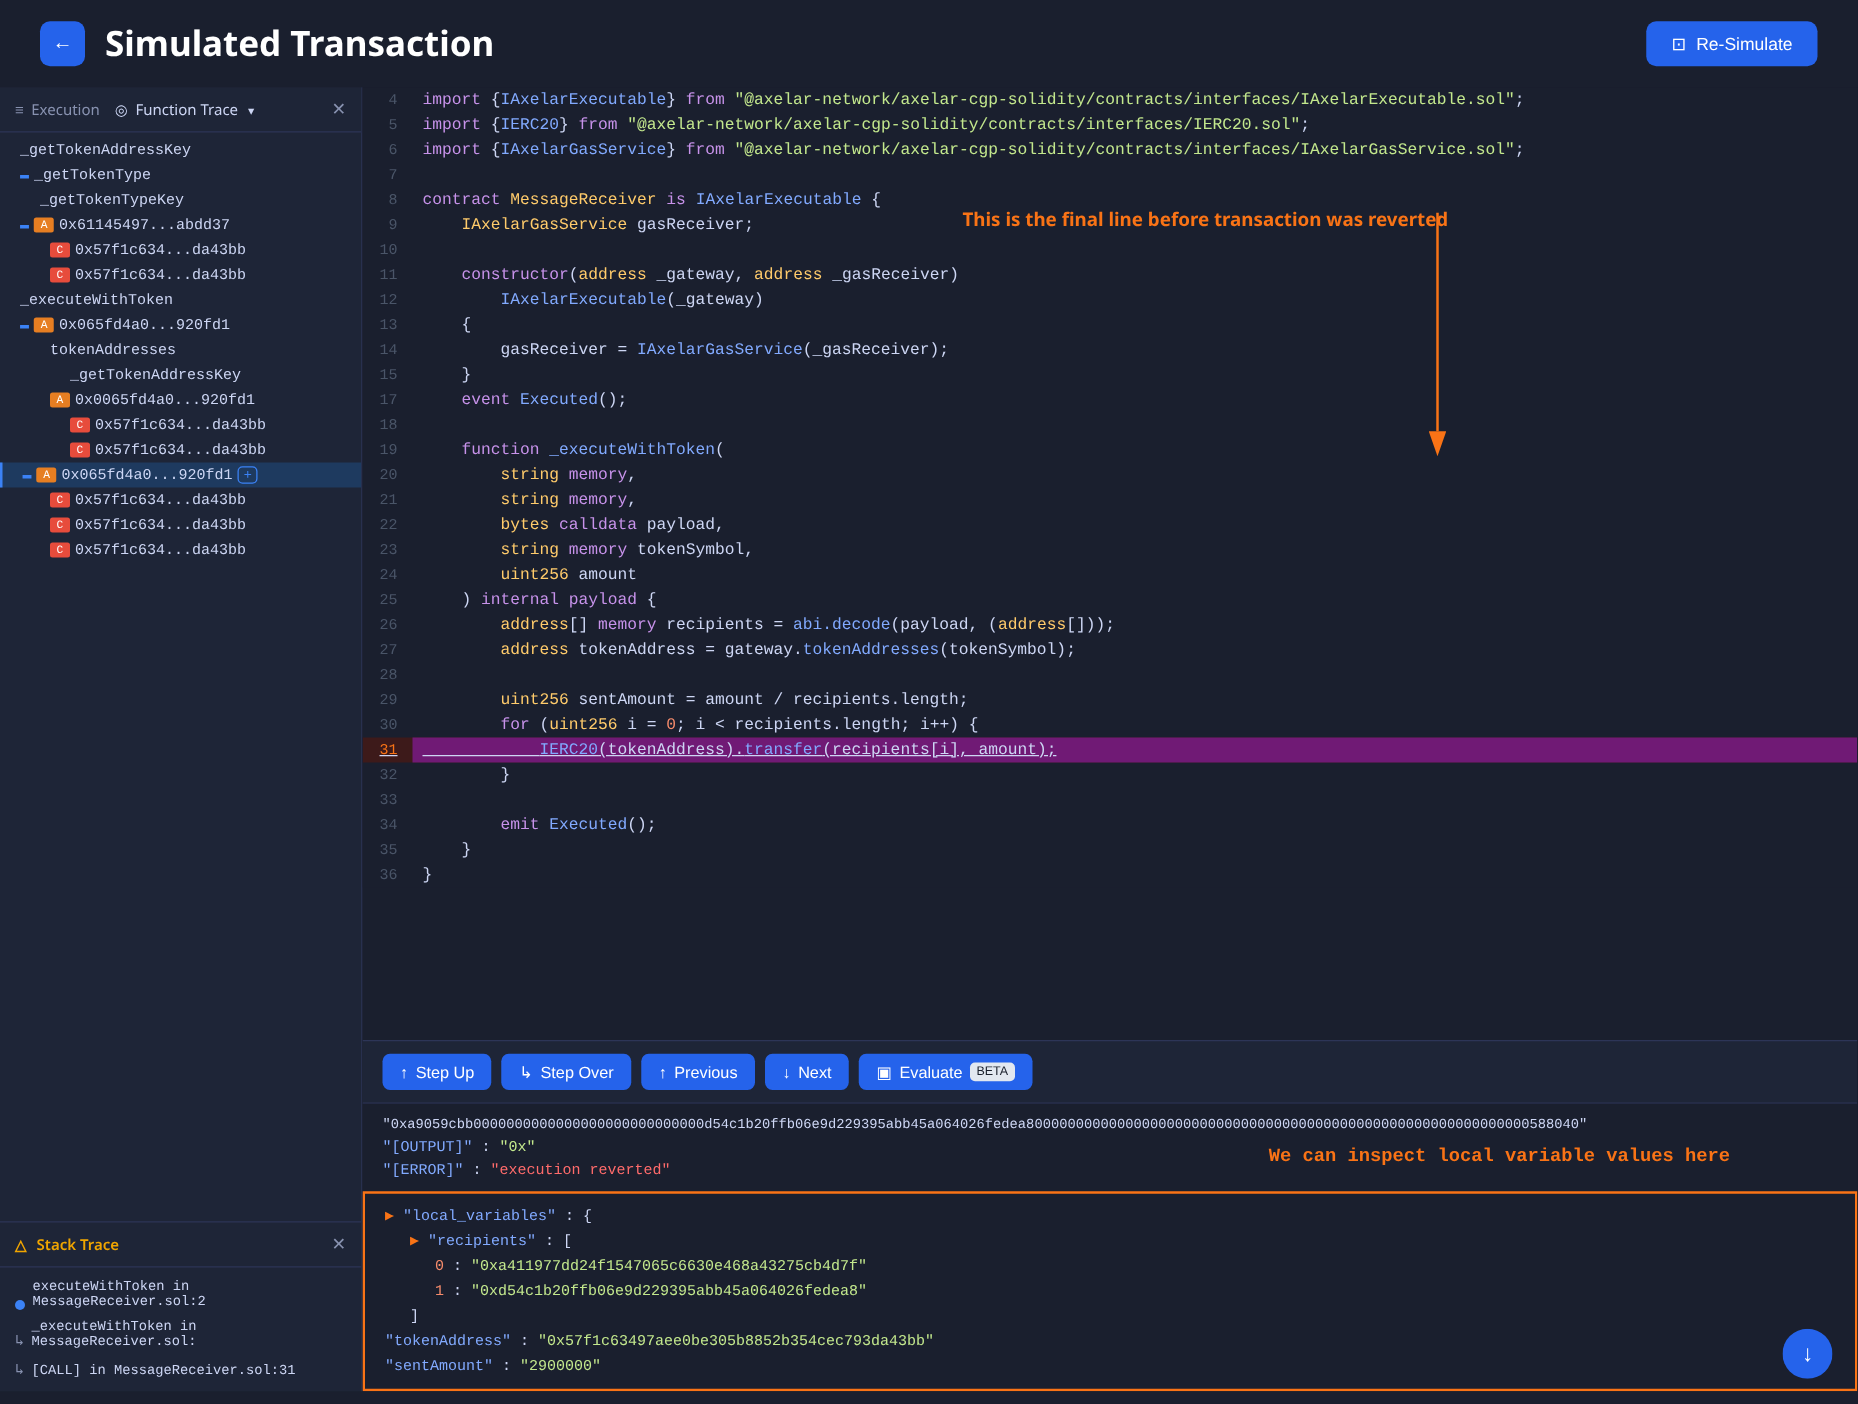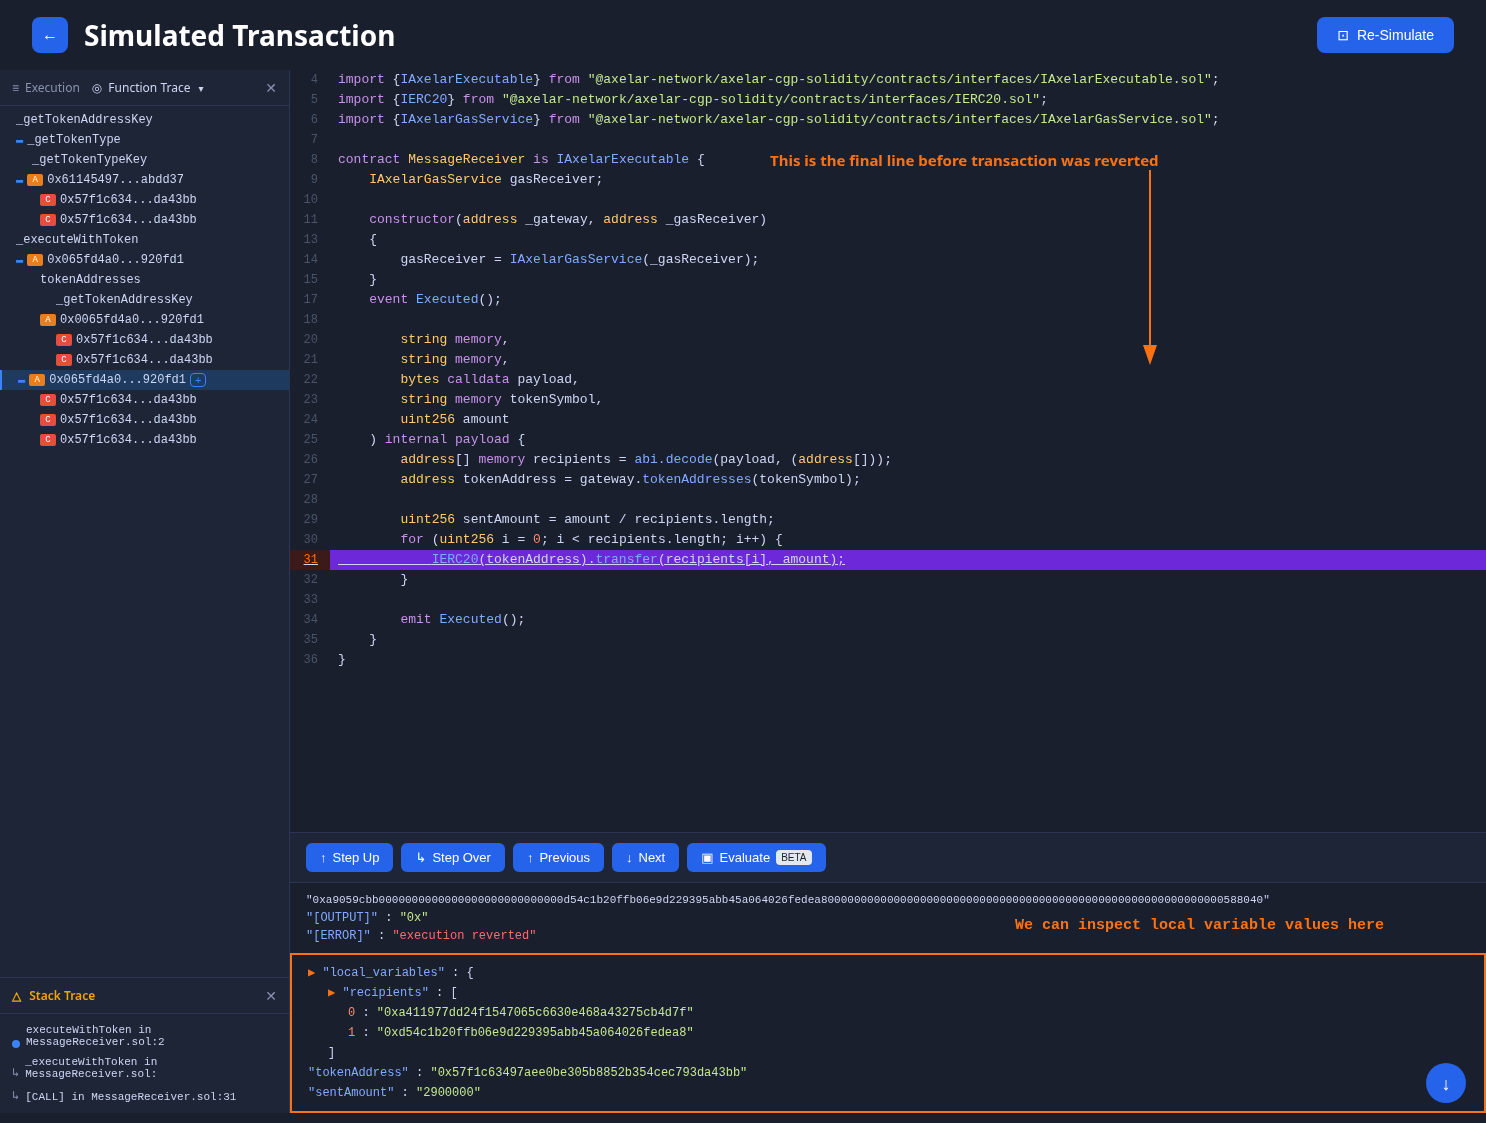--- a/index.html
+++ b/index.html
@@ -481,21 +481,21 @@
           <span>[CALL] in MessageReceiver.sol:31</span>
         </div>
       </div>
     </div>
   </div>
 
   <div class="code-panel">
 
     <div class="code-area" style="position:relative;">
 
-      <div style="position:absolute;top:80px;left:480px;color:#f97316;font-size:15px;font-weight:700;z-index:10;pointer-events:none;">This is the final line before transaction was reverted</div>
+      <div style="position:absolute;top:96px;left:480px;color:#f97316;font-size:15px;font-weight:700;z-index:10;pointer-events:none;">This is the final line before transaction was reverted</div>
 
       <svg style="position:absolute;top:100px;left:830px;z-index:10;pointer-events:none;" width="60" height="200">
         <defs>
           <marker id="arrowhead" markerWidth="10" markerHeight="7" refX="0" refY="3.5" orient="auto">
             <polygon points="0 0, 10 3.5, 0 7" fill="#f97316"></polygon>
           </marker>
         </defs>
         <line x1="30" y1="0" x2="30" y2="175" stroke="#f97316" stroke-width="2" marker-end="url(#arrowhead)"></line>
       </svg>
 
@@ -534,20 +534,24 @@
         <div class="code-line">
           <span class="line-number">10</span>
           <span class="line-content"> </span>
         </div>
 
         <div class="code-line">
           <span class="line-number">11</span>
           <span class="line-content">    <span class="kw">constructor</span>(<span class="type">address</span> _gateway, <span class="type">address</span> _gasReceiver)</span>
         </div>
 
+        <div class="code-line">
+          <span class="line-number">12</span>
+          <span class="line-content">        <span class="fn">IAxelarExecutable</span>(_gateway)</span>
+        </div>
 
         <div class="code-line">
           <span class="line-number">13</span>
           <span class="line-content">    {</span>
         </div>
 
         <div class="code-line">
           <span class="line-number">14</span>
           <span class="line-content">        gasReceiver = <span class="fn">IAxelarGasService</span>(_gasReceiver);</span>
         </div>
@@ -561,20 +565,24 @@
         <div class="code-line">
           <span class="line-number">17</span>
           <span class="line-content">    <span class="kw">event</span> <span class="fn">Executed</span>();</span>
         </div>
 
         <div class="code-line">
           <span class="line-number">18</span>
           <span class="line-content"> </span>
         </div>
 
+        <div class="code-line">
+          <span class="line-number">19</span>
+          <span class="line-content">    <span class="kw">function</span> <span class="fn">_executeWithToken</span>(</span>
+        </div>
 
         <div class="code-line">
           <span class="line-number">20</span>
           <span class="line-content">        <span class="type">string</span> <span class="kw">memory</span>,</span>
         </div>
 
         <div class="code-line">
           <span class="line-number">21</span>
           <span class="line-content">        <span class="type">string</span> <span class="kw">memory</span>,</span>
         </div>
@@ -619,21 +627,21 @@
           <span class="line-content">        <span class="type">uint256</span> sentAmount = amount / recipients.length;</span>
         </div>
 
         <div class="code-line">
           <span class="line-number">30</span>
           <span class="line-content">        <span class="kw">for</span> (<span class="type">uint256</span> i = <span class="num">0</span>; i &lt; recipients.length; i++) {</span>
         </div>
 
         <div class="code-line highlighted">
           <span class="line-number" style="color:#f97316;">31</span>
-          <span class="line-content" style="background:#6d28d9;display:block;">            <span class="fn">IERC20</span>(tokenAddress).<span class="fn">transfer</span>(recipients[i], amount);</span>
+          <span class="line-content" style="background:#701a75;display:block;">            <span class="fn">IERC20</span>(tokenAddress).<span class="fn">transfer</span>(recipients[i], amount);</span>
         </div>
 
         <div class="code-line">
           <span class="line-number">32</span>
           <span class="line-content">        }</span>
         </div>
 
         <div class="code-line">
           <span class="line-number">33</span>
           <span class="line-content"> </span>

